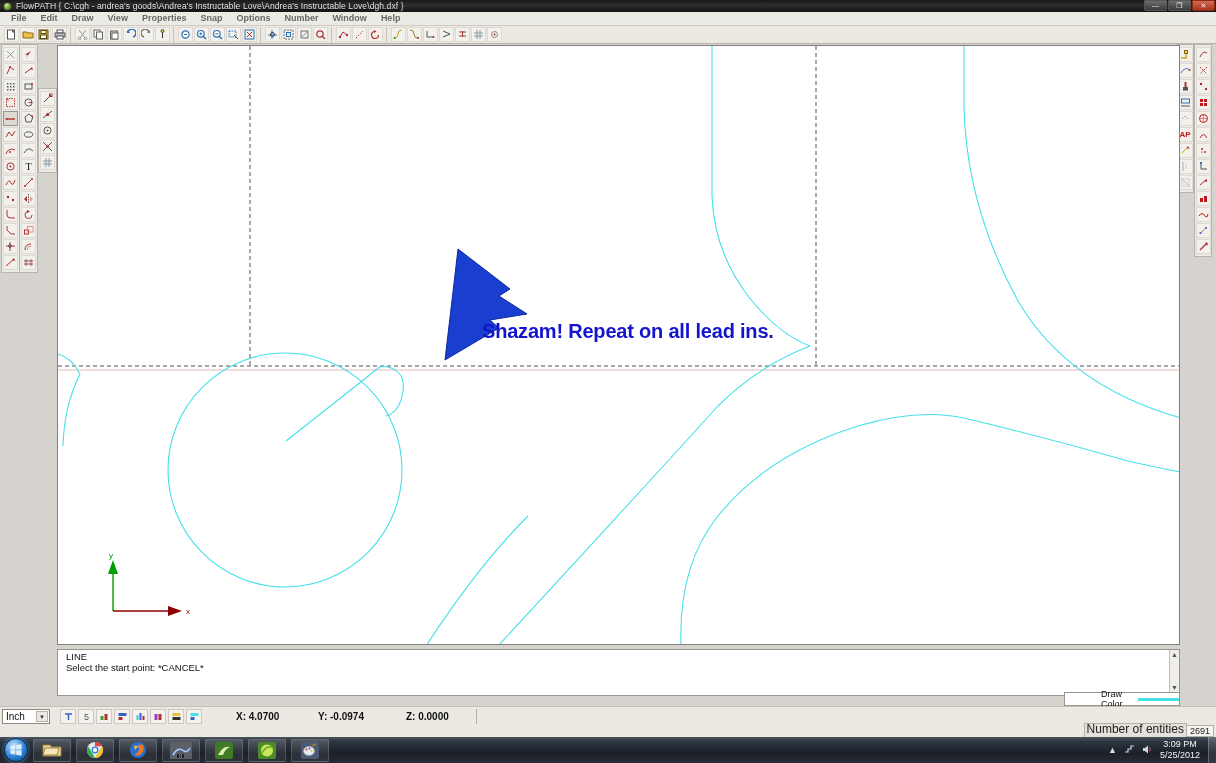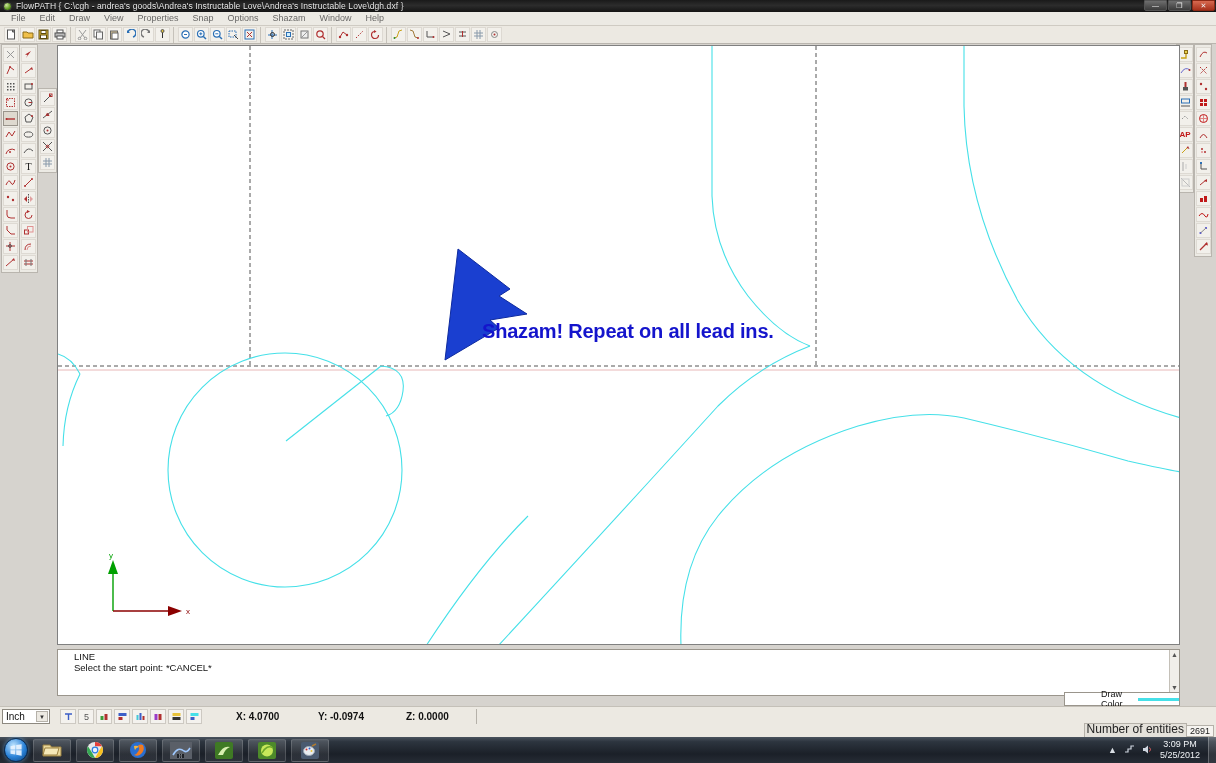--- a/index.html
+++ b/index.html
@@ -36,21 +36,21 @@
   }
   .win-btn.close {
     background:linear-gradient(to bottom,#d86a50,#a8321c);
     border-color:#8d2a16;
   }
 
   
   .menubar {
     position:absolute; left:0; top:12px; width:1216px; height:14px;
     background:#eceae4; border-bottom:1px solid #cfcbc3;
-    display:flex; align-items:center; padding-left:4px;
+    display:flex; align-items:center; padding-left:4px;font-weight:bold;
   }
   .menu-item {
     font-size:9px; color:#3a3a3a; padding:0 7px; line-height:13px;
     white-space:nowrap; opacity:.75;
   }
 
   
   .toolbar-top {
     position:absolute; left:0; top:26px; width:1216px; height:18px;
     background:#ece9e2; border-bottom:1px solid #b9b5ae;
@@ -111,21 +111,21 @@
     position:absolute; left:424px; top:274px;
     font-family:"Liberation Sans", sans-serif;
     font-size:20px; font-weight:bold; color:#1414cc;
     white-space:nowrap; letter-spacing:-.2px;
   }
 
   
   .cmd-area {
     position:absolute; left:57px; top:649px; width:1123px; height:47px;
     background:#ffffff; border:1px solid #9a958c;
-    font-size:9.5px; color:#111; padding:1px 16px; line-height:11px;
+    font-size:9.5px; color:#111; padding:1px 8px; line-height:11px;
   }
   .cmd-line { white-space:nowrap; }
   .cmd-scroll {
     position:absolute; right:0; top:0; width:10px; height:45px;
     background:#f0eeea; border-left:1px solid #c4c0b8;
   }
   .cmd-scroll .arrow { font-size:7px; text-align:center; color:#555; line-height:9px; }
 
   .drawcolor-box {
     position:absolute; left:1064px; top:692px; width:116px; height:14px;
@@ -233,21 +233,21 @@
   </div>
 
   <div class="menubar">
     <div class="menu-item">File</div>
     <div class="menu-item">Edit</div>
     <div class="menu-item">Draw</div>
     <div class="menu-item">View</div>
     <div class="menu-item">Properties</div>
     <div class="menu-item">Snap</div>
     <div class="menu-item">Options</div>
-    <div class="menu-item">Shazam</div>
+    <div class="menu-item">Number</div>
     <div class="menu-item">Window</div>
     <div class="menu-item">Help</div>
   </div>
 
   <div class="toolbar-top">
 
     <div class="tb-group">
       <div class="tbtn">
         <svg width="11" height="11" viewBox="0 0 11 11">
             <rect x="1.5" y="1" width="7" height="9" fill="#fff" stroke="#555"></rect>

